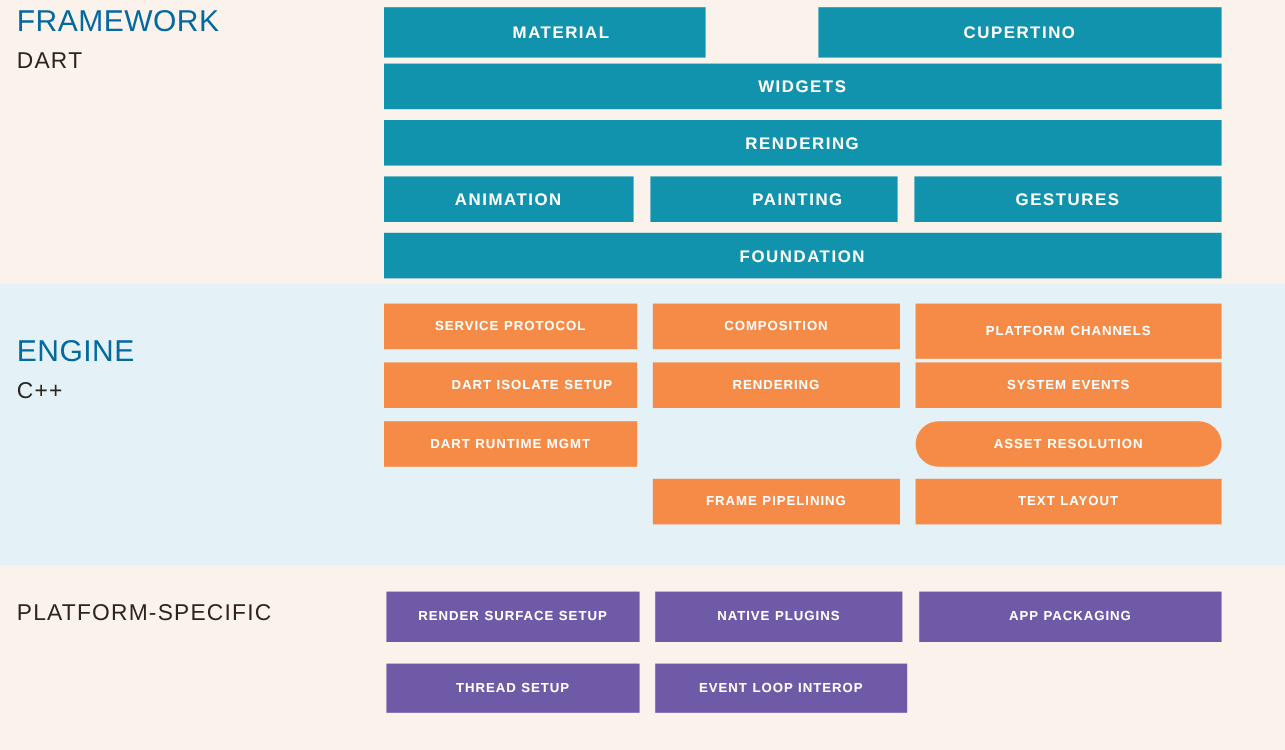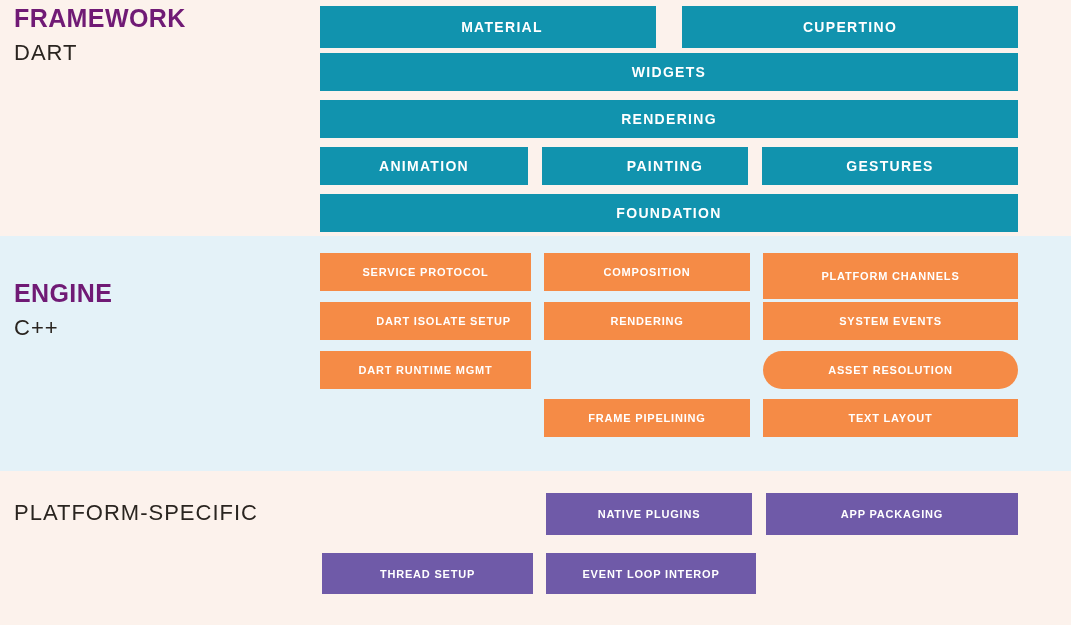--- a/index.html
+++ b/index.html
@@ -22,28 +22,28 @@
     position: absolute;
     left: 0;
     width: 1071px;
   }
   .band-label {
     position: absolute;
     left: 14px;
   }
   .band-title {
     font-size: 25px;
-    font-weight: bold;
+    font-weight: normal;
     letter-spacing: 0.4px;
-    color: #701a75;
+    color: #0369a1;
     line-height: 1;
     white-space: nowrap;
   }
   .band-sub {
-    font-size: 22px;
+    font-size: 19px;
     font-weight: normal;
     letter-spacing: 1.0px;
     color: #2A2520;
     line-height: 1;
     margin-top: 11px;
     white-space: nowrap;
   }
   .box {
     position: absolute;
     display: flex;
@@ -74,21 +74,21 @@
 </head>
 <body>
 
 <div id="diagram">
 
   <div class="band" style="top: 0px; height: 236px; background: rgb(252, 242, 236);"></div>
     <div class="band-label" style="top: 6px;">
       <div class="band-title">FRAMEWORK</div>
       <div class="band-sub">DART</div>
     </div>
-    <div class="box teal" style="left: 320px; top: 6px; width: 336px; height: 42px; background: rgb(17, 147, 174); padding-left: 28px;">MATERIAL</div>
+    <div class="box teal" style="left: 320px; top: 6px; width: 268px; height: 42px; background: rgb(17, 147, 174); padding-left: 28px;">MATERIAL</div>
     <div class="box teal" style="left: 682px; top: 6px; width: 336px; height: 42px; background: rgb(17, 147, 174);">CUPERTINO</div>
     <div class="box teal" style="left: 320px; top: 53px; width: 698px; height: 38px; background: rgb(17, 147, 174);">WIDGETS</div>
     <div class="box teal" style="left: 320px; top: 100px; width: 698px; height: 38px; background: rgb(17, 147, 174);">RENDERING</div>
     <div class="box teal" style="left: 320px; top: 147px; width: 208px; height: 38px; background: rgb(17, 147, 174);">ANIMATION</div>
     <div class="box teal" style="left: 542px; top: 147px; width: 206px; height: 38px; background: rgb(17, 147, 174); padding-left: 40px;">PAINTING</div>
     <div class="box teal" style="left: 762px; top: 147px; width: 256px; height: 38px; background: rgb(17, 147, 174);">GESTURES</div>
     <div class="box teal" style="left: 320px; top: 194px; width: 698px; height: 38px; background: rgb(17, 147, 174);">FOUNDATION</div>
     <div class="band" style="top: 236px; height: 235px; background: rgb(228, 242, 248);"></div>
     <div class="band-label" style="top: 281px;">
       <div class="band-title">ENGINE</div>
@@ -101,17 +101,18 @@
     <div class="box orange" style="left: 544px; top: 302px; width: 206px; height: 38px; background: rgb(245, 139, 70);">RENDERING</div>
     <div class="box orange" style="left: 763px; top: 302px; width: 255px; height: 38px; background: rgb(245, 139, 70);">SYSTEM EVENTS</div>
     <div class="box orange" style="left: 320px; top: 351px; width: 211px; height: 38px; background: rgb(245, 139, 70);">DART RUNTIME MGMT</div>
     <div class="box orange" style="left: 763px; top: 351px; width: 255px; height: 38px; background: rgb(245, 139, 70); border-radius: 19px;">ASSET RESOLUTION</div>
     <div class="box orange" style="left: 544px; top: 399px; width: 206px; height: 38px; background: rgb(245, 139, 70);">FRAME PIPELINING</div>
     <div class="box orange" style="left: 763px; top: 399px; width: 255px; height: 38px; background: rgb(245, 139, 70);">TEXT LAYOUT</div>
     <div class="band" style="top: 471px; height: 154px; background: rgb(252, 242, 236);"></div>
     <div class="band-label" style="top: 491px;">
       <div class="band-sub">PLATFORM-SPECIFIC</div>
     </div>
+    <div class="box purple" style="left: 322px; top: 493px; width: 211px; height: 42px; background: rgb(111, 90, 168);">RENDER SURFACE SETUP</div>
     <div class="box purple" style="left: 546px; top: 493px; width: 206px; height: 42px; background: rgb(111, 90, 168);">NATIVE PLUGINS</div>
     <div class="box purple" style="left: 766px; top: 493px; width: 252px; height: 42px; background: rgb(111, 90, 168);">APP PACKAGING</div>
     <div class="box purple" style="left: 322px; top: 553px; width: 211px; height: 41px; background: rgb(111, 90, 168);">THREAD SETUP</div>
     <div class="box purple" style="left: 546px; top: 553px; width: 210px; height: 41px; background: rgb(111, 90, 168);">EVENT LOOP INTEROP</div>
 </div>
 
 </body></html>

